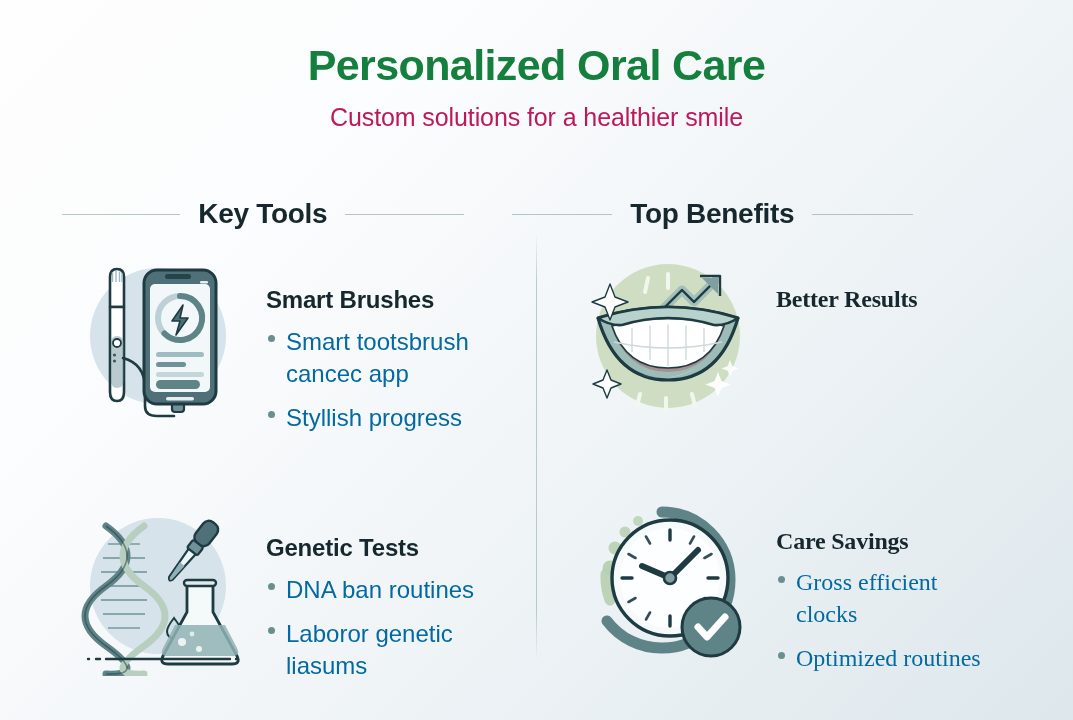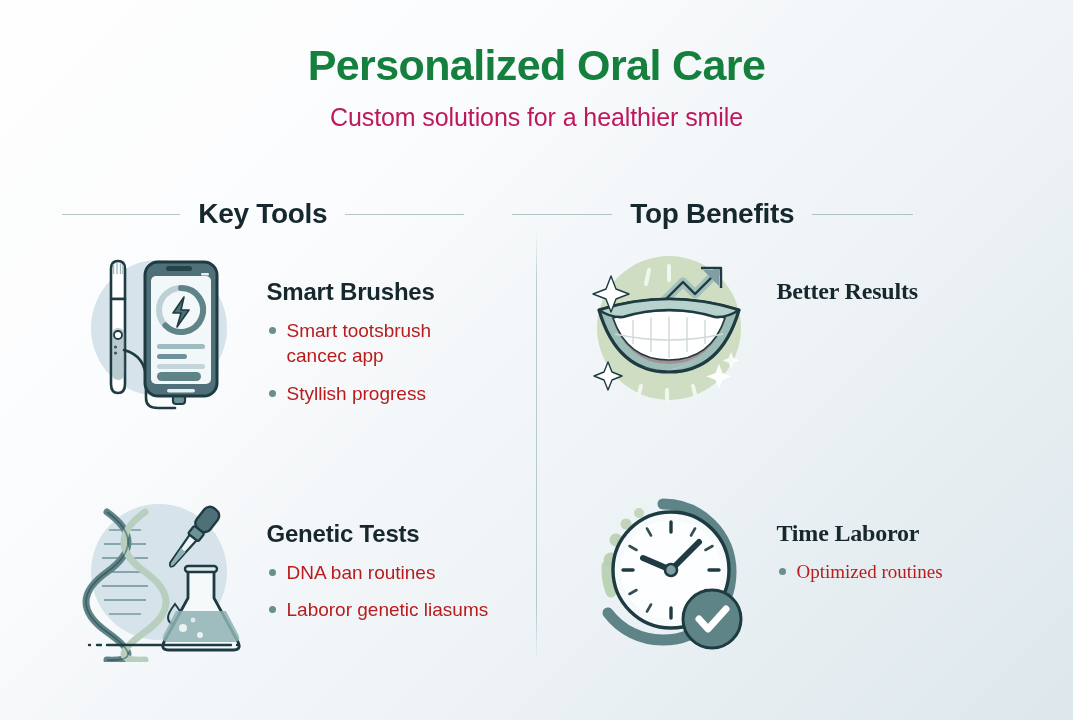--- a/index.html
+++ b/index.html
@@ -84,25 +84,24 @@
     left: 536px;
     top: 232px;
     width: 1px;
     height: 428px;
     background: linear-gradient(to bottom, rgba(150,178,186,0) 0%, rgba(150,178,186,0.65) 12%, rgba(150,178,186,0.65) 88%, rgba(150,178,186,0) 100%);
   }
 
   
   .items {
     position: absolute;
-    top: 240px;
+    top: 248px;
     left: 0;
     width: 1073px;
     display: flex;
-    justify-content: center;
   }
   .item-col {
     width: 536px;
     box-sizing: border-box;
     display: flex;
     flex-direction: column;
     gap: 62px;
   }
   .item-col.left  { padding-left: 70px; padding-right: 18px; }
   .item-col.right { padding-left: 44px; padding-right: 24px; font-family: Liberation Serif, serif; }
@@ -133,23 +132,23 @@
     white-space: nowrap;
   }
   .bullets {
     list-style: none;
     margin: 0;
     padding: 0;
   }
   .bullets li {
     position: relative;
     padding-left: 20px;
-    font-size: 19px;
+    font-size: 24px;
     line-height: 1.33;
-    color: #b91c1c;
+    color: #0369a1;
     margin-bottom: 12px;
     max-width: 205px;
   }
   .bullets li:last-child { margin-bottom: 0; }
   .bullets li::before {
     content: "";
     position: absolute;
     left: 2px;
     top: 9px;
     width: 7px;
@@ -373,22 +372,23 @@
 
             <line x1="90" y1="88" x2="62" y2="76" stroke="#1e3b42" stroke-width="6" stroke-linecap="round"></line>
             <line x1="90" y1="88" x2="118" y2="60" stroke="#1e3b42" stroke-width="6" stroke-linecap="round"></line>
             <circle cx="90" cy="88" r="6" fill="#7f9fa2" stroke="#1e3b42" stroke-width="2.6"></circle>
 
             <circle cx="131" cy="137" r="29" fill="#5f8488" stroke="#1e3b42" stroke-width="3"></circle>
             <path d="M118 137 l9 10 l18 -20" fill="none" stroke="#ffffff" stroke-width="7" stroke-linecap="round" stroke-linejoin="round"></path>
           </svg>
         </div>
         <div class="item-text">
-          <h3 class="item-title">Time Laboror</h3>
+          <h3 class="item-title">Care Savings</h3>
           <ul class="bullets">
+            <li>Gross efficient clocks</li>
             <li>Optimized routines</li>
           </ul>
         </div>
       </div>
 
     </div>
   </div>
 </div>
 
 </body></html>

